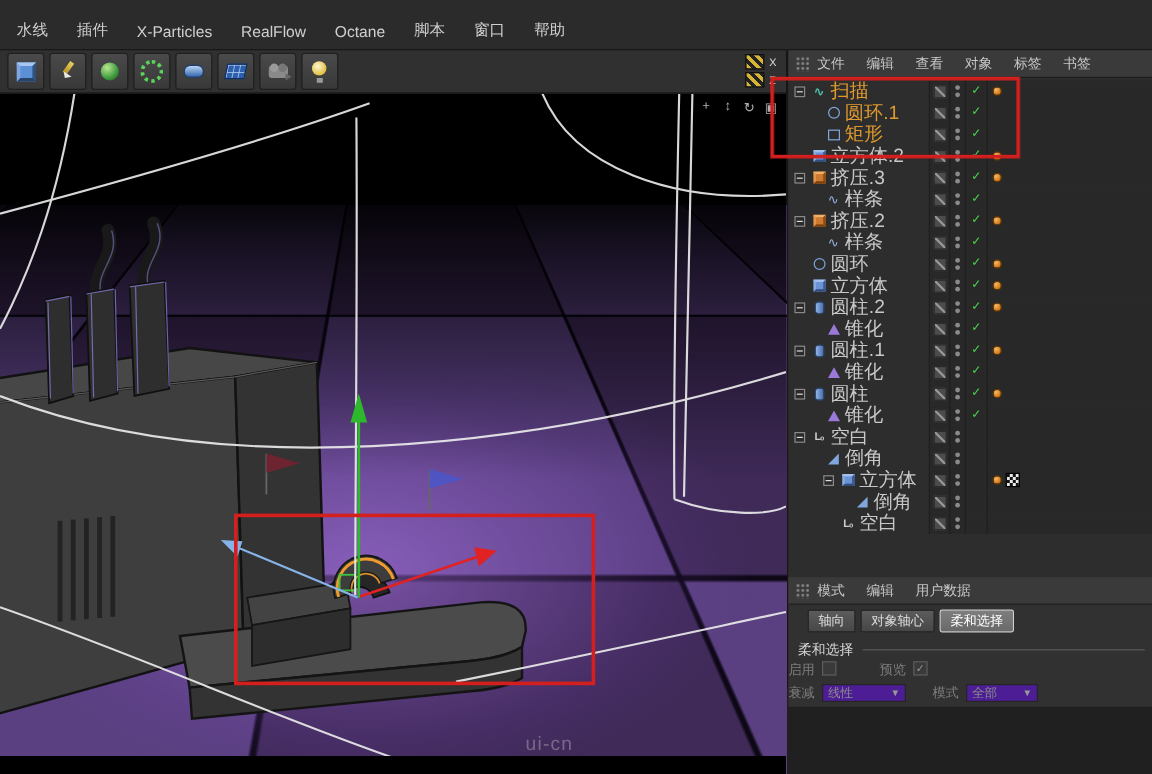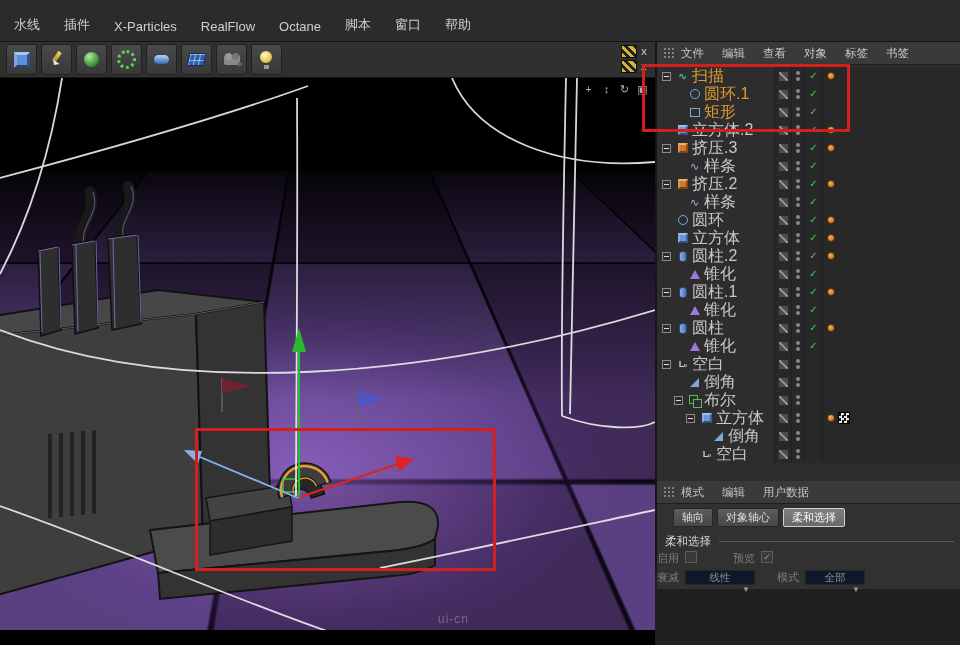--- a/index.html
+++ b/index.html
@@ -60,21 +60,21 @@
       background-size:140px 140px,140px 140px,280px 280px;z-index:1;}
   .floor-glow{position:absolute;inset:0;z-index:2;pointer-events:none;
       background:radial-gradient(ellipse 420px 240px at 46% 70%,rgba(190,130,255,.45),rgba(120,70,180,.14) 60%,transparent 78%);}
   .fog{position:absolute;left:0;top:0;width:100%;height:320px;z-index:2;pointer-events:none;
       background:linear-gradient(#000 70px,rgba(0,0,0,.65) 150px,transparent 320px);}
   .scene{position:absolute;left:0;top:0;z-index:3;}
   .vp-nav{position:absolute;top:5px;right:6px;display:flex;gap:5px;z-index:5;}
   .vp-nav span{width:13px;text-align:center;font-size:11px;color:#b0b0b0;}
   .vp-bottom{position:absolute;bottom:0;left:0;width:100%;height:15px;background:#000;z-index:4;}
   .watermark{position:absolute;left:438px;top:534px;z-index:6;color:rgba(220,220,220,.35);
-      font-size:12px;letter-spacing:1px;}
+      font-size:16px;letter-spacing:1px;}
 
   
   .anno-viewport{position:absolute;left:195px;top:428px;width:295px;height:137px;
       border:3px solid #d41f1f;z-index:40;}
   .anno-panel{position:absolute;left:642px;top:64px;width:202px;height:62px;
       border:3px solid #d41f1f;z-index:40;}
 
   
   .right-panel{position:absolute;left:655px;top:42px;width:305px;height:531px;background:#2d2d2d;
       border-left:2px solid #161616;box-sizing:border-box;display:flex;flex-direction:column;z-index:10;}
@@ -139,22 +139,22 @@
   .pbtn{height:17px;padding:0 8px;font-size:11px;color:#ddd;background:linear-gradient(#5c5c5c,#474747);
       border:1px solid #262626;border-radius:2px;display:flex;align-items:center;white-space:nowrap;}
   .pbtn.active{background:linear-gradient(#7e7e7e,#696969);border-color:#cfcfcf;color:#fff;}
   .section-row{height:20px;display:flex;align-items:center;padding-left:8px;gap:8px;flex:0 0 20px;}
   .section-row .t{font-size:11.5px;color:#d8d8d8;white-space:nowrap;}
   .hline{flex:1;height:1px;background:#5a5a5a;margin-right:6px;}
   .opt-row{height:19px;display:flex;align-items:flex-start;font-size:11px;color:#7d7d7d;flex:0 0 19px;}
   .cb{width:10px;height:10px;background:#3a3a3a;border:1px solid #5c5c5c;margin-left:6px;
       display:flex;align-items:center;justify-content:center;box-sizing:content-box;}
   .ck{color:#9a9a9a;font-size:9px;line-height:1;}
-  .dd{height:15px;background:#0f172a;border:1px solid #252525;display:flex;align-items:center;
-      font-size:10.5px;color:#8c8c8c;padding:0 4px;margin-left:6px;box-sizing:border-box;flex-direction:column;}
+  .dd{height:15px;background:#4c1d95;border:1px solid #252525;display:flex;align-items:center;
+      font-size:10.5px;color:#8c8c8c;padding:0 4px;margin-left:6px;box-sizing:border-box;}
   .dd .arrow{margin-left:auto;padding-left:6px;font-size:8px;color:#999;}
   .sp36{width:36px;}.sp30{width:30px;}.sp22{width:22px;}
 </style>
 </head>
 <body>
 
 <div class="app">
 
   <div class="menubar">
 
@@ -751,42 +751,20 @@
             <i></i>
             <i></i>
           </span>
           <span class="cell c-chk"></span>
           <span class="cell c-tags">
             
             
           </span>
         </div>
 
-        <div class="om-row">
-          <div class="row-left">
-            <span class="indent" style="width: 12px;"></span>
-            <span class="exp-slot">
-              <span class="exp"></span>
-            </span>
-            <span class="oicon oi-boole"></span>
-            <span class="olabel">布尔</span>
-          </div>
-          <span class="cell c-vis">
-            <span class="slash"></span>
-          </span>
-          <span class="cell c-dots">
-            <i></i>
-            <i></i>
-          </span>
-          <span class="cell c-chk"></span>
-          <span class="cell c-tags">
-            
-            
-          </span>
-        </div>
 
         <div class="om-row">
           <div class="row-left">
             <span class="indent" style="width: 24px;"></span>
             <span class="exp-slot">
               <span class="exp"></span>
             </span>
             <span class="oicon oi-cube"></span>
             <span class="olabel">立方体</span>
           </div>

